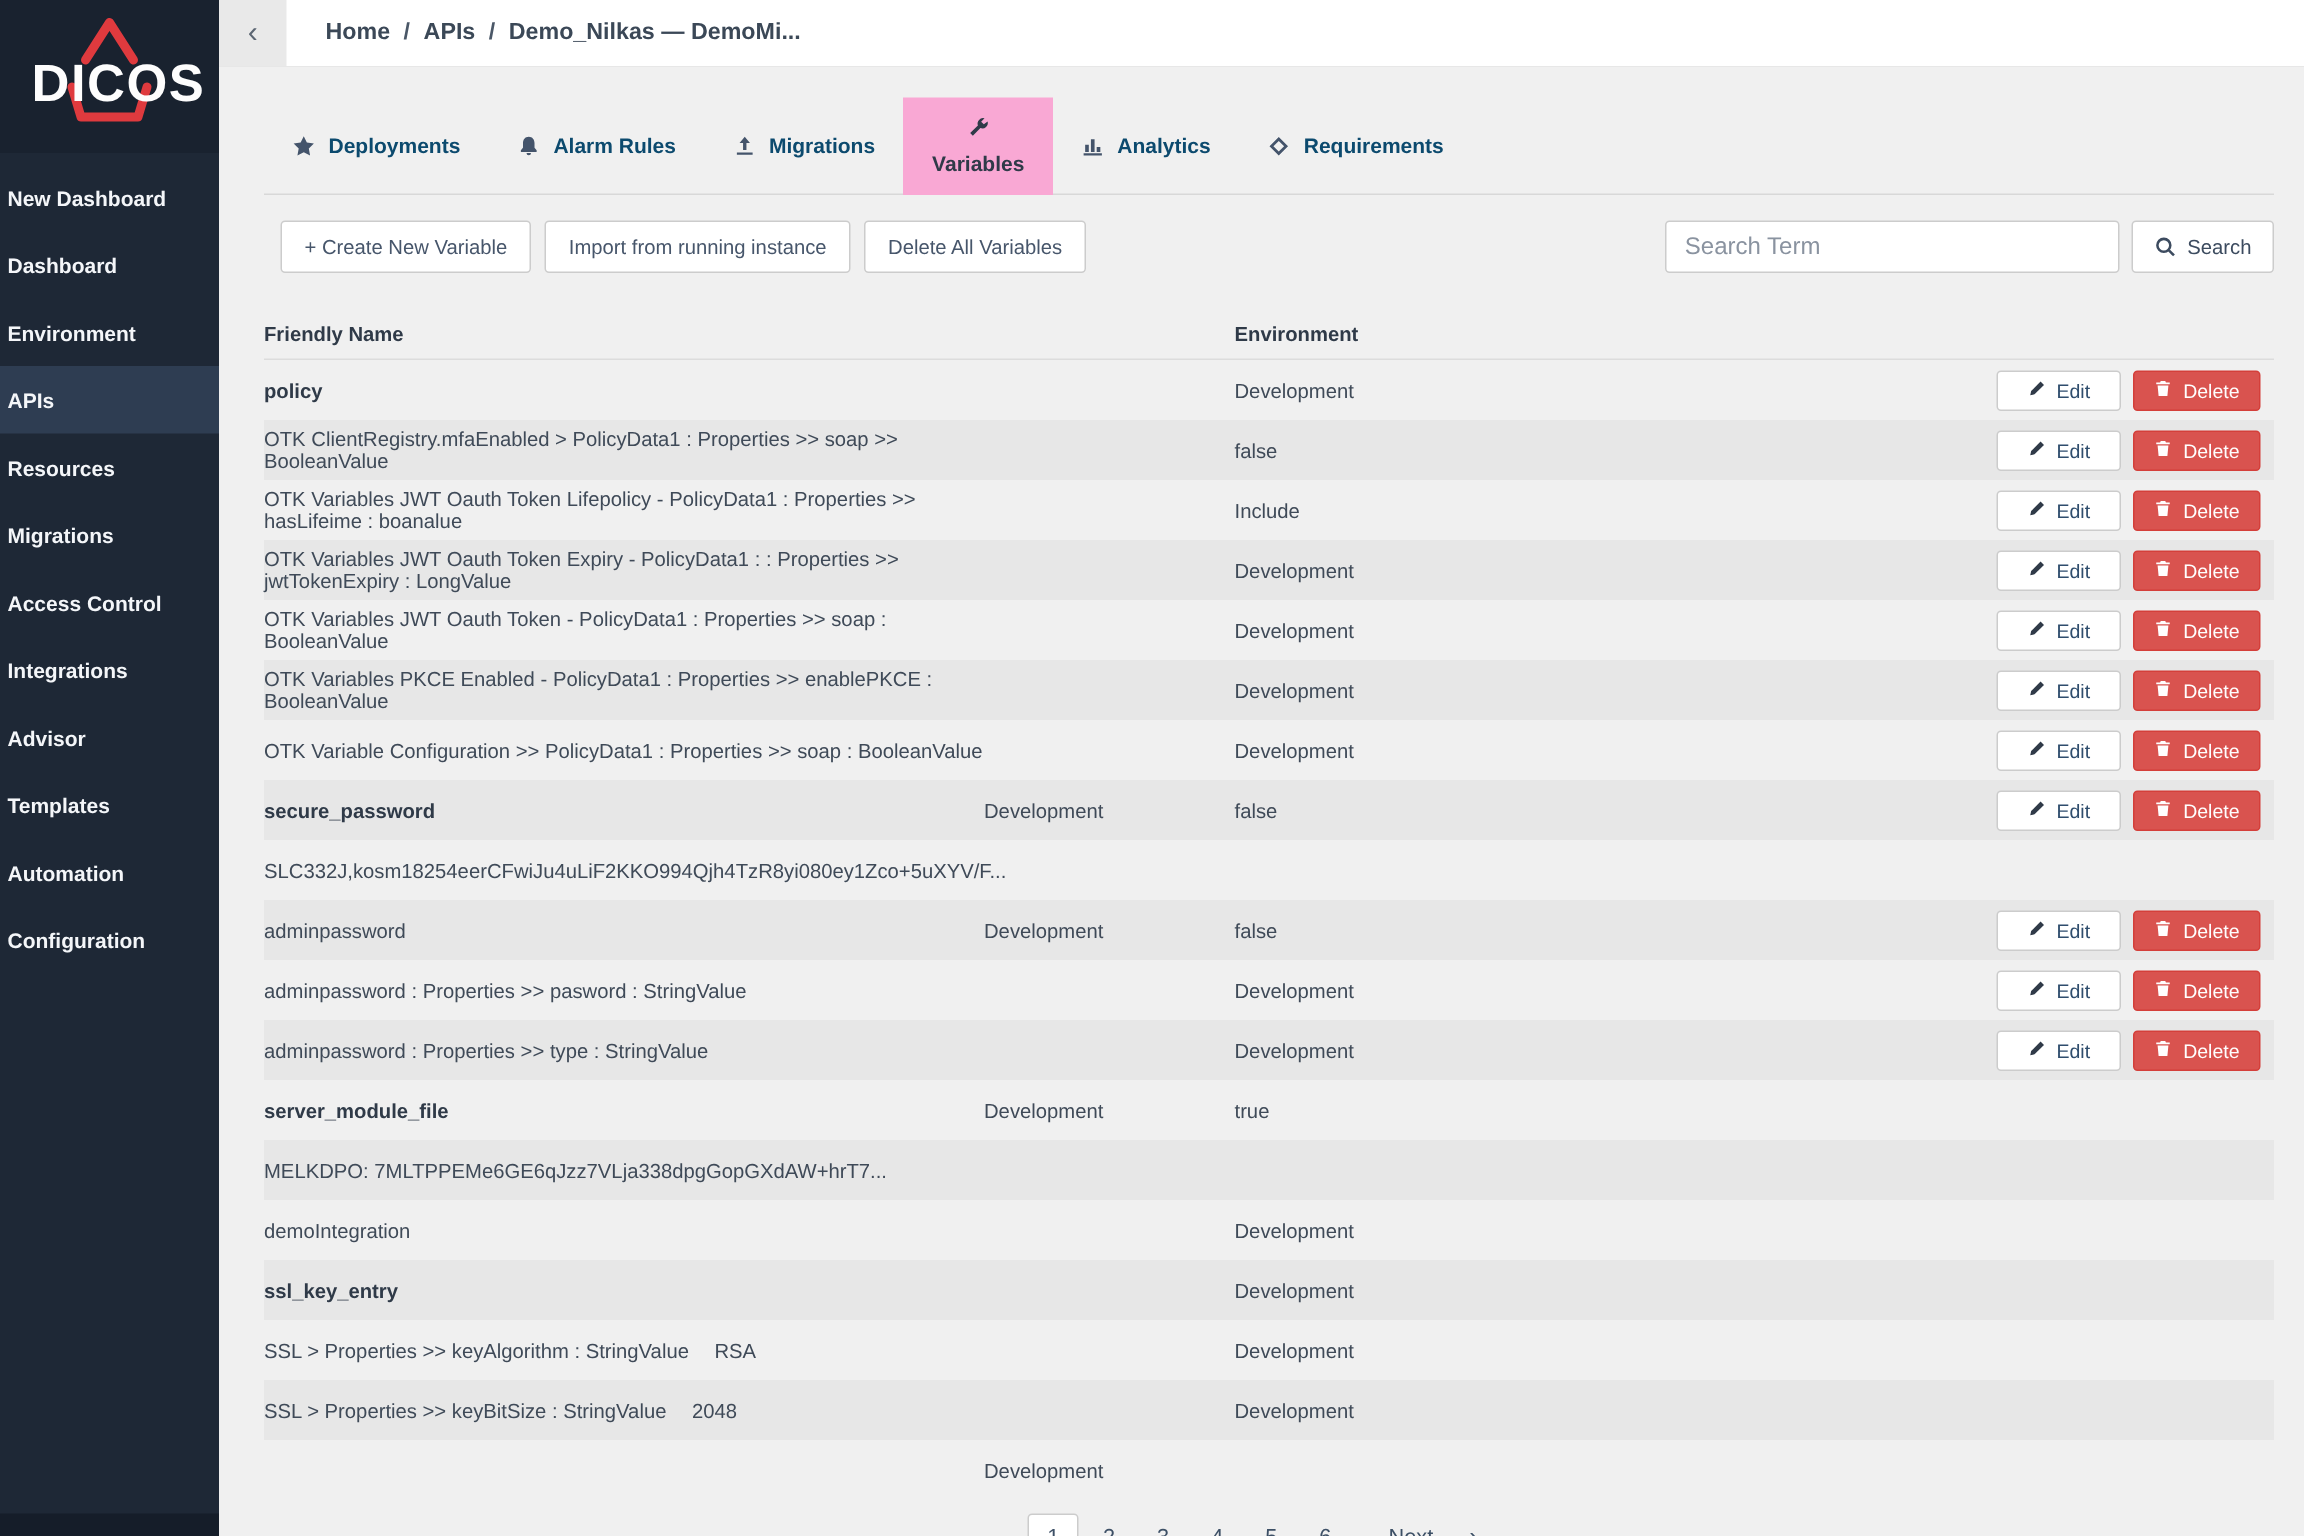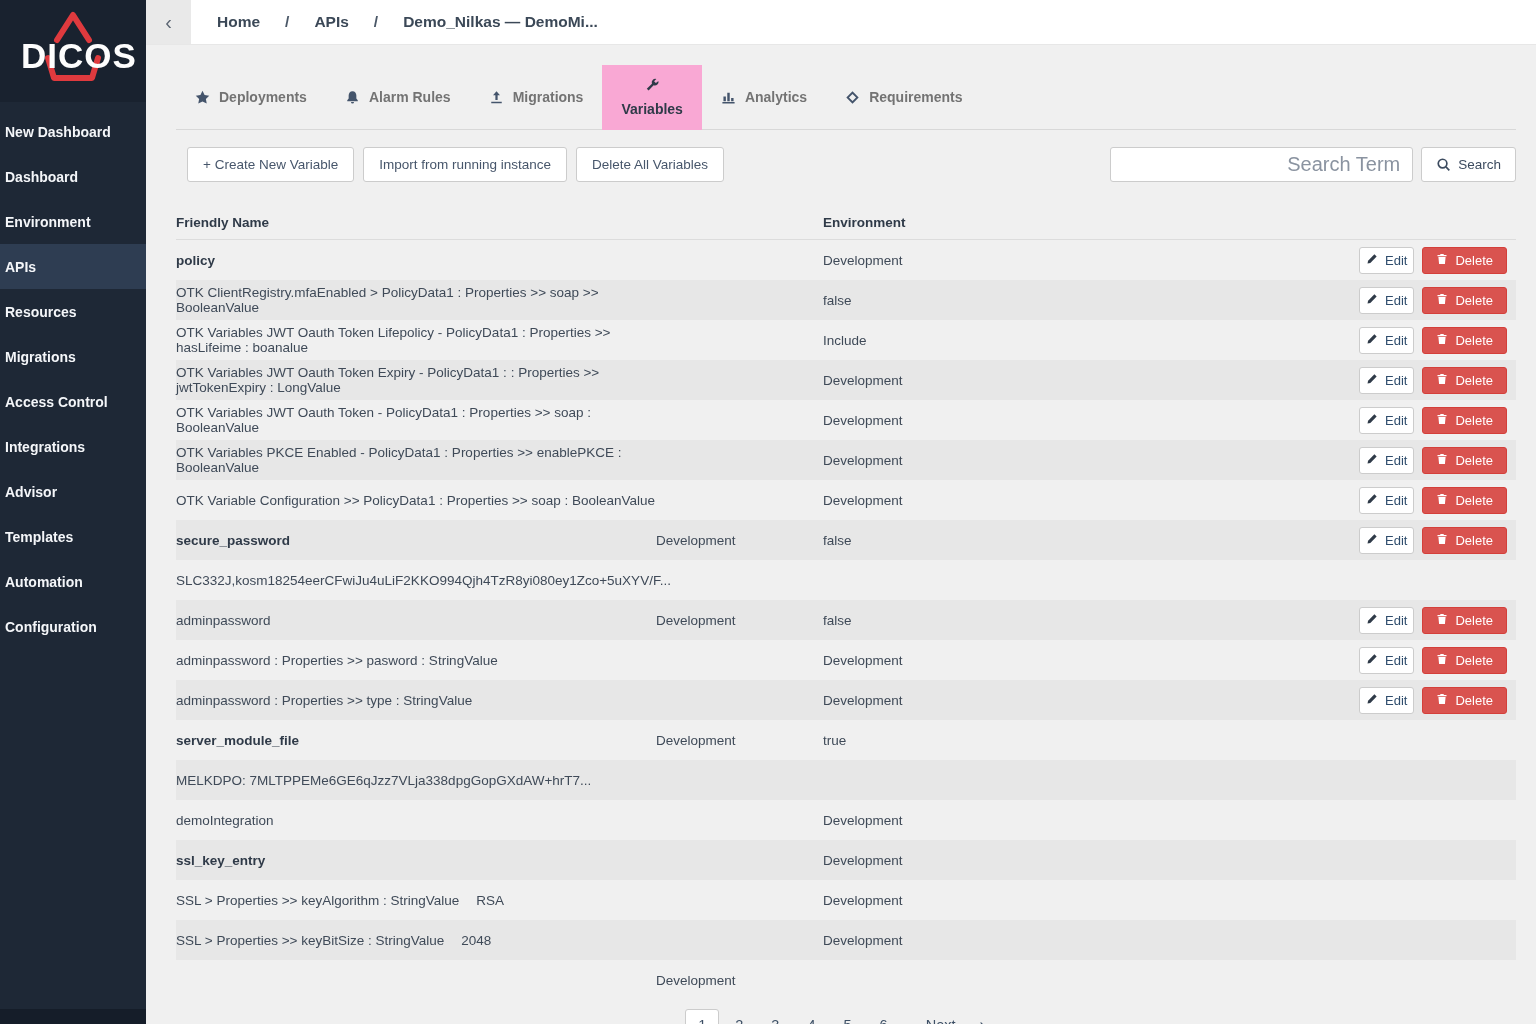--- a/index.html
+++ b/index.html
@@ -18,54 +18,54 @@
   .nav-item { height:45px; display:flex; align-items:center; padding-left:5px;
     color:#f4f6f9; font-size:14px; font-weight:600; cursor:pointer; }
   .nav-item.active { background:#2e3d52; }
   .sidebar-footer { margin-top:auto; height:15px; background:#151d29; }
 
   
   .main { margin-left:146px; }
   .topbar { height:45px; background:#ffffff; display:flex; align-items:stretch; border-bottom:1px solid #e7e7e7;}
   .back-btn { width:45px; background:#e9e9e9; display:flex; align-items:center; justify-content:center;
     color:#5c6673; font-size:20px; cursor:pointer; }
-  .breadcrumb { display:flex; align-items:center; gap:25px; padding-left:26px;
+  .breadcrumb { display:flex; align-items:center; gap:9px; padding-left:26px;
     font-size:15.5px; font-weight:700; color:#3b4857; }
   .crumb-sep { font-weight:600; color:#4a5767; }
 
   
   .tabs { display:flex; margin:20px 20px 0 30px; border-bottom:1px solid #d8d8d8; }
   .tab { display:flex; align-items:center; gap:9px; padding:12px 19px 13px 19px;
-    font-size:14px; font-weight:600; color:#737373; cursor:pointer; margin-bottom:-1px; }
+    font-size:14px; font-weight:600; color:#0c4a6e; cursor:pointer; margin-bottom:-1px; }
   .tab.active { background:#f9a8d4; color:#2f3a48;flex-direction:column; }
   .tab .ic svg, .btn .ic svg { display:block; }
   .ic svg { width:15px; height:15px; }
 
   
   .toolbar { display:flex; align-items:center; margin:17px 20px 0 30px;padding-left:11px; }
   .btn { display:flex; align-items:center; gap:7px; background:#fff; border:1px solid #cccccc;
     border-radius:3px; font-family:inherit; font-size:13.5px; color:#47566b; cursor:pointer; }
   .btn-plain { padding:9px 15px; margin-right:9px; }
   .search-area { margin-left:auto; display:flex; align-items:center; }
   .search-input { width:303px; height:35px; border:1px solid #ccc; border-radius:3px;
-    background:#fff; padding:0 12px; font-family:inherit; font-size:20px; color:#4a5563;text-align:right; }
+    background:#fff; padding:0 12px; font-family:inherit; font-size:16px; color:#4a5563; }
   .search-input::placeholder { color:#8a93a0; }
   .search-btn { height:35px; padding:0 14px; margin-left:8px; color:#3c4b5f; font-weight:400; }
 
   
   .table { margin:24px 20px 0 30px; }
   .trow { display:grid; grid-template-columns:480px 167px 250px 1fr; align-items:center;
     min-height:40px; font-size:13.5px; color:#3f4a58; }
   .trow.stripe { background:#e7e7e7; }
   .thead { min-height:34px; font-weight:700; color:#2f3a48; border-bottom:1px solid #dcdcdc; }
   .cell.name.bold { font-weight:700; color:#2f3a48; }
   .cell.name .val { margin-left:17px; }
   .cell.actions { display:flex; justify-content:flex-end; gap:8px; padding-right:9px; }
   .btn-edit { display:flex; align-items:center; gap:7px; background:#fff; border:1px solid #ccc;
-    border-radius:3px; padding:5px 6px; font-family:inherit; font-size:13px; color:#2f4d6d; cursor:pointer; }
+    border-radius:3px; padding:5px 20px; font-family:inherit; font-size:13px; color:#2f4d6d; cursor:pointer; }
   .btn-edit .ic svg { width:12px; height:12px; fill:#2f3a48; }
   .btn-delete { display:flex; align-items:center; gap:7px; background:#d9534f; border:1px solid #d43f3a;
     border-radius:3px; padding:5px 13px; font-family:inherit; font-size:13px; color:#fff; cursor:pointer; }
   .btn-delete .ic svg { width:12px; height:12px; fill:#fff; }
 
   
   .pagination { display:flex; justify-content:center; align-items:center; gap:4px;
     margin-top:9px; font-size:14.5px; color:#3d5066; }
   .page { padding:7px 12px; cursor:pointer; }
   .page.active { background:#fff; border:1px solid #ccc; border-radius:3px; }

